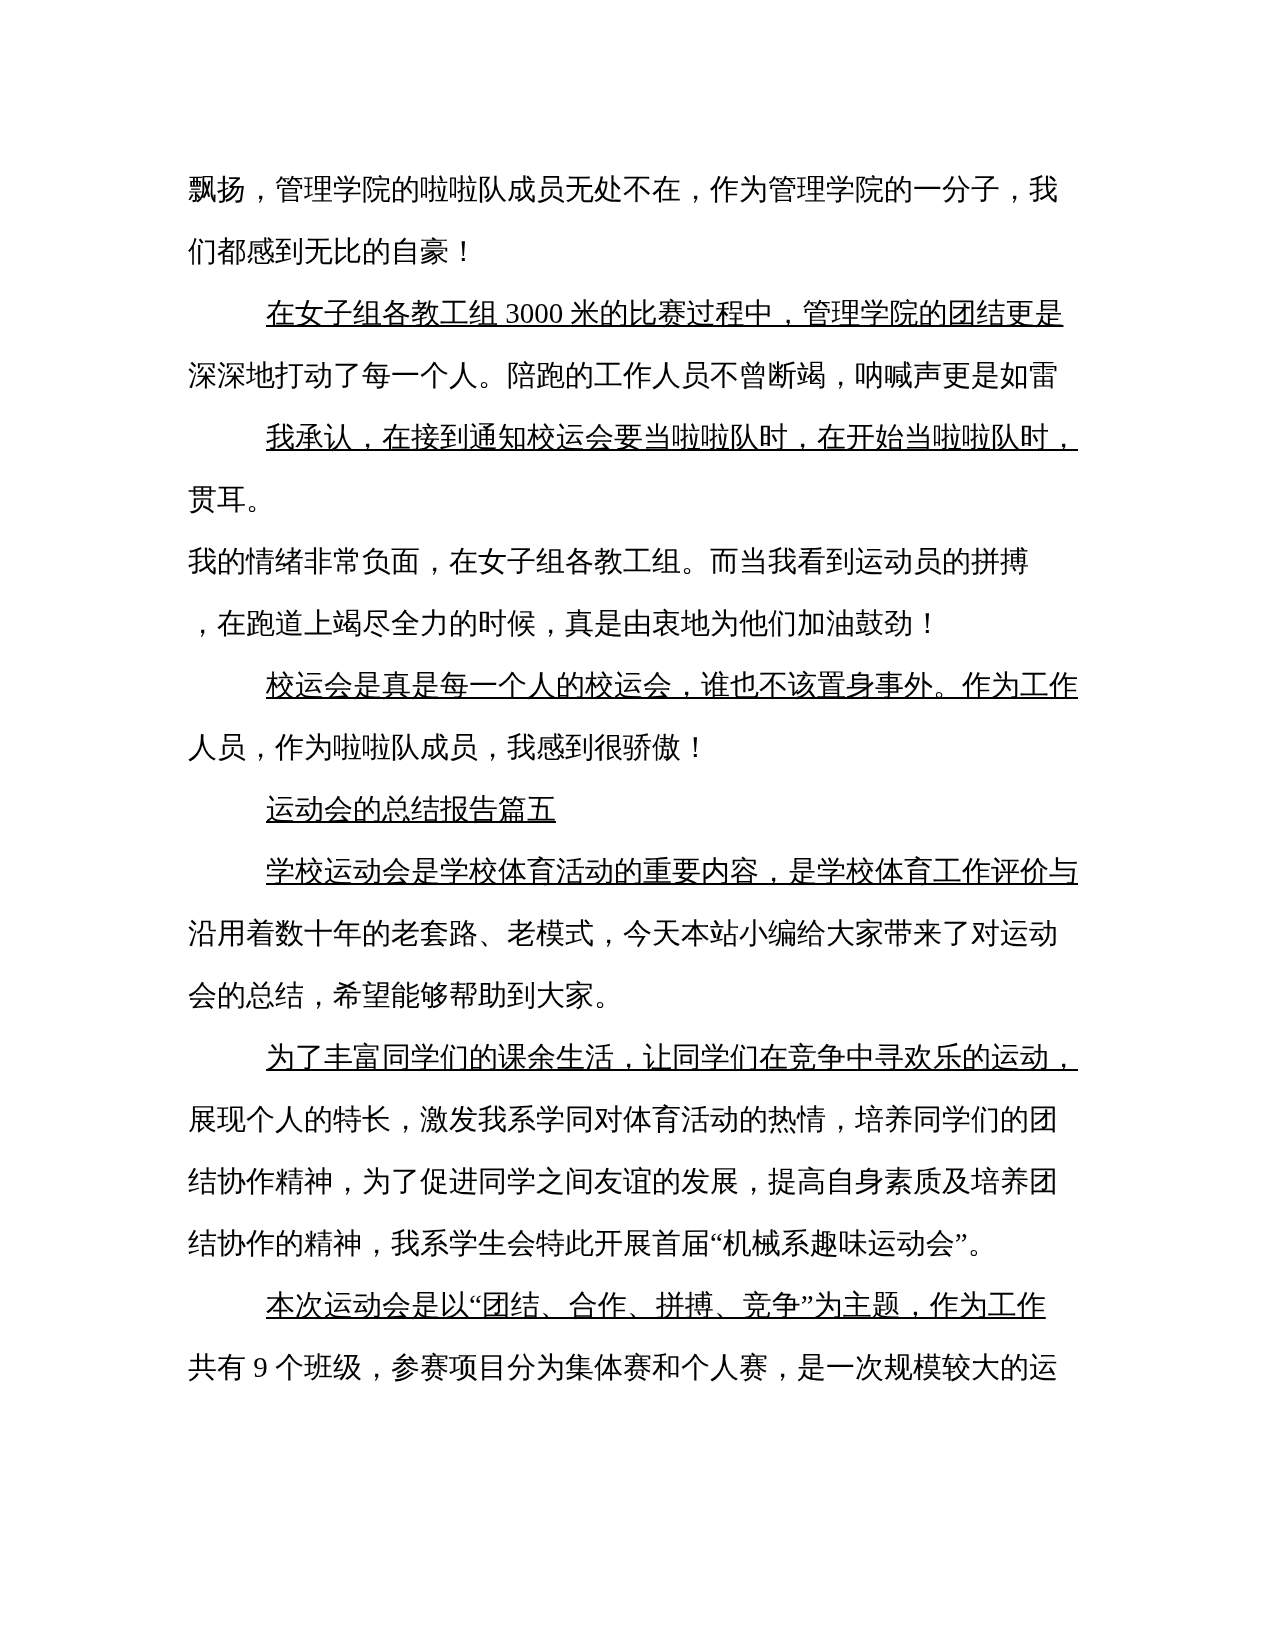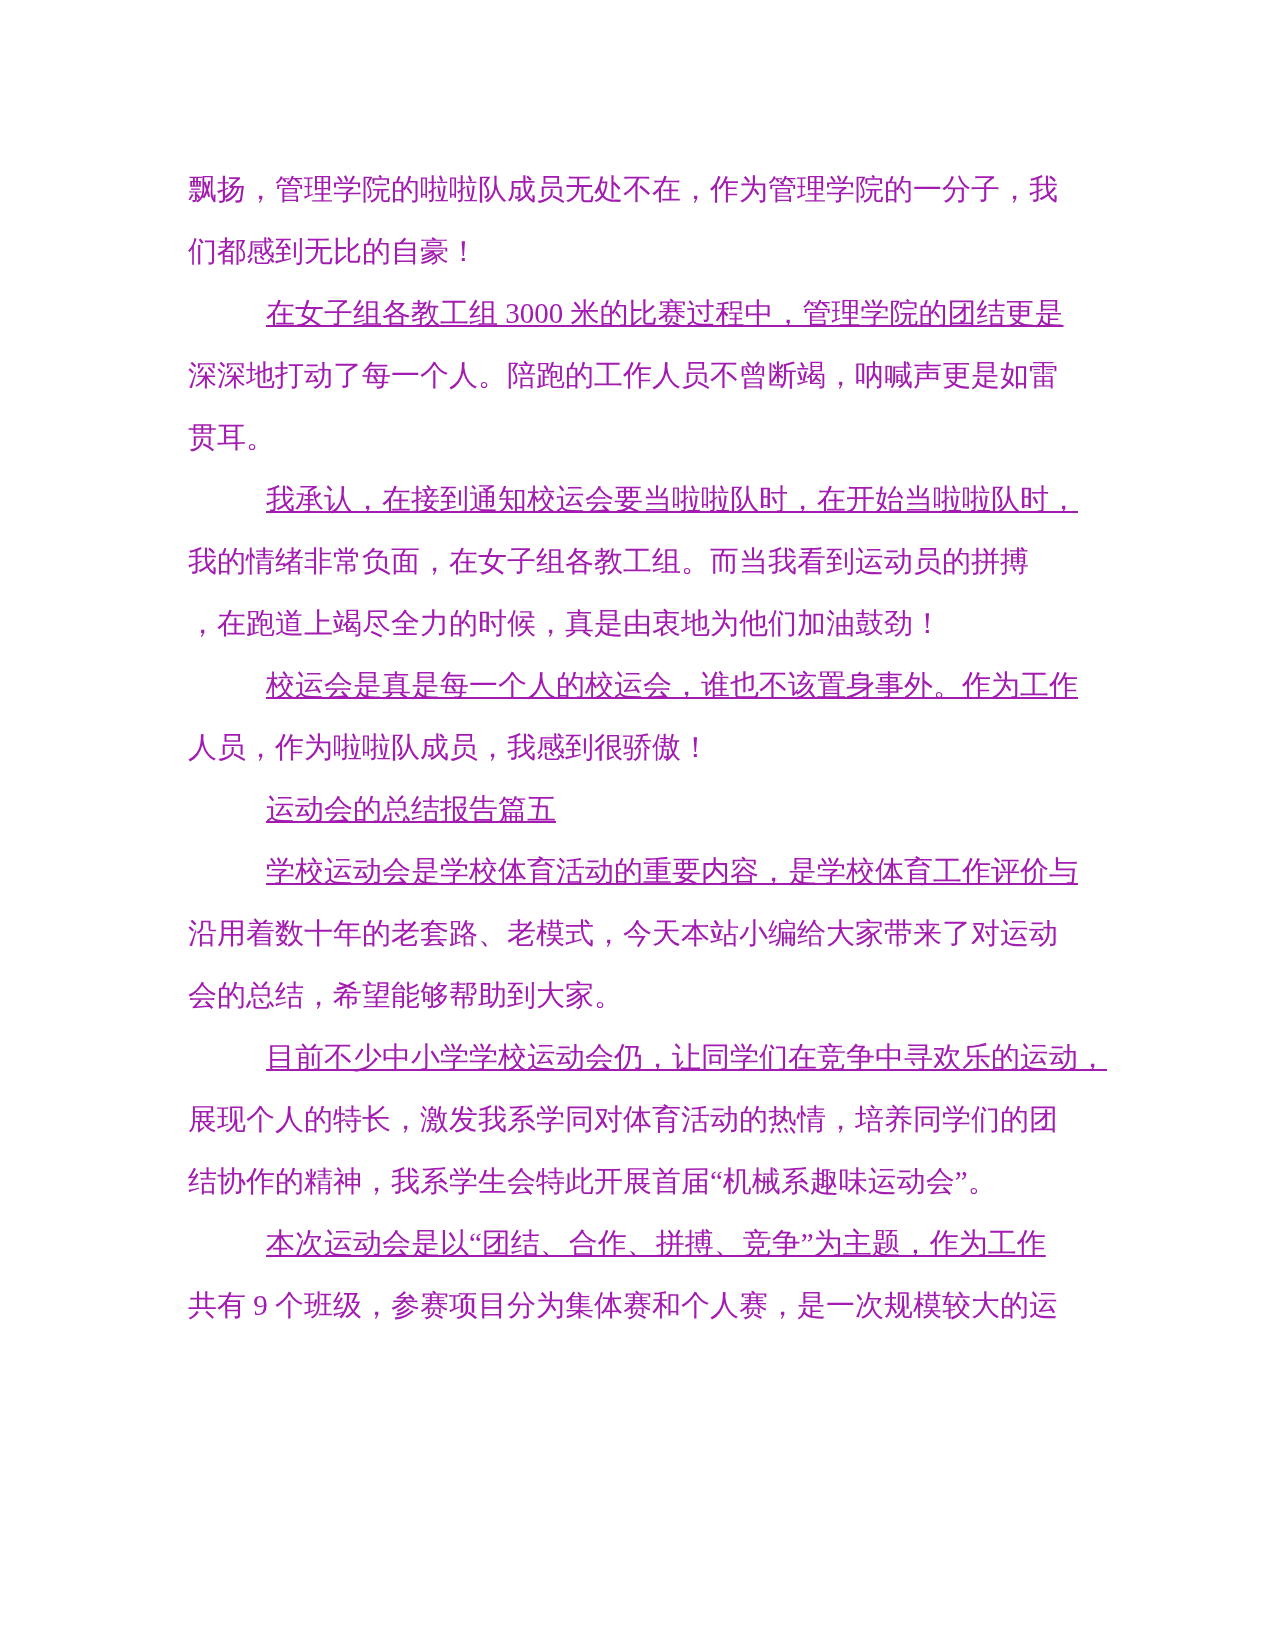--- a/index.html
+++ b/index.html
@@ -15,50 +15,51 @@
     overflow: hidden;
   }
   .textblock {
     position: absolute;
     left: 188px;
     top: 158px;
     width: 880px;
     font-family: "Liberation Serif", "DejaVu Serif", serif;
     font-size: 29px;
     line-height: 62px;
-    color: #a21caf;
+    color: #000000;
     letter-spacing: 0;
   }
   .line {
     height: 62px;
     white-space: nowrap;
   }
   .line.indent {
     padding-left: 78px;
     text-decoration: underline;
   }
 </style>
 </head>
 <body>
 
 <div class="page">
   <div class="textblock">
     <div class="line">飘扬，管理学院的啦啦队成员无处不在，作为管理学院的一分子，我</div>
     <div class="line">们都感到无比的自豪！</div>
     <div class="line indent">在女子组各教工组 3000 米的比赛过程中，管理学院的团结更是</div>
     <div class="line">深深地打动了每一个人。陪跑的工作人员不曾断竭，呐喊声更是如雷</div>
+    <div class="line indent">我承认，在接到通知校运会要当啦啦队时，在开始当啦啦队时，</div>
     <div class="line">贯耳。</div>
-    <div class="line indent">我承认，在接到通知校运会要当啦啦队时，在开始当啦啦队时，</div>
     <div class="line">我的情绪非常负面，在女子组各教工组。而当我看到运动员的拼搏</div>
     <div class="line">，在跑道上竭尽全力的时候，真是由衷地为他们加油鼓劲！</div>
     <div class="line indent">校运会是真是每一个人的校运会，谁也不该置身事外。作为工作</div>
     <div class="line">人员，作为啦啦队成员，我感到很骄傲！</div>
     <div class="line indent">运动会的总结报告篇五</div>
     <div class="line indent">学校运动会是学校体育活动的重要内容，是学校体育工作评价与</div>
     <div class="line">沿用着数十年的老套路、老模式，今天本站小编给大家带来了对运动</div>
     <div class="line">会的总结，希望能够帮助到大家。</div>
-    <div class="line indent">目前不少中小学学校运动会仍，让同学们在竞争中寻欢乐的运动，</div>
+    <div class="line indent">为了丰富同学们的课余生活，让同学们在竞争中寻欢乐的运动，</div>
     <div class="line">展现个人的特长，激发我系学同对体育活动的热情，培养同学们的团</div>
+    <div class="line">结协作精神，为了促进同学之间友谊的发展，提高自身素质及培养团</div>
     <div class="line">结协作的精神，我系学生会特此开展首届“机械系趣味运动会”。</div>
     <div class="line indent">本次运动会是以“团结、合作、拼搏、竞争”为主题，作为工作</div>
     <div class="line">共有 9 个班级，参赛项目分为集体赛和个人赛，是一次规模较大的运</div>
   </div>
 </div>
 
 </body></html>

